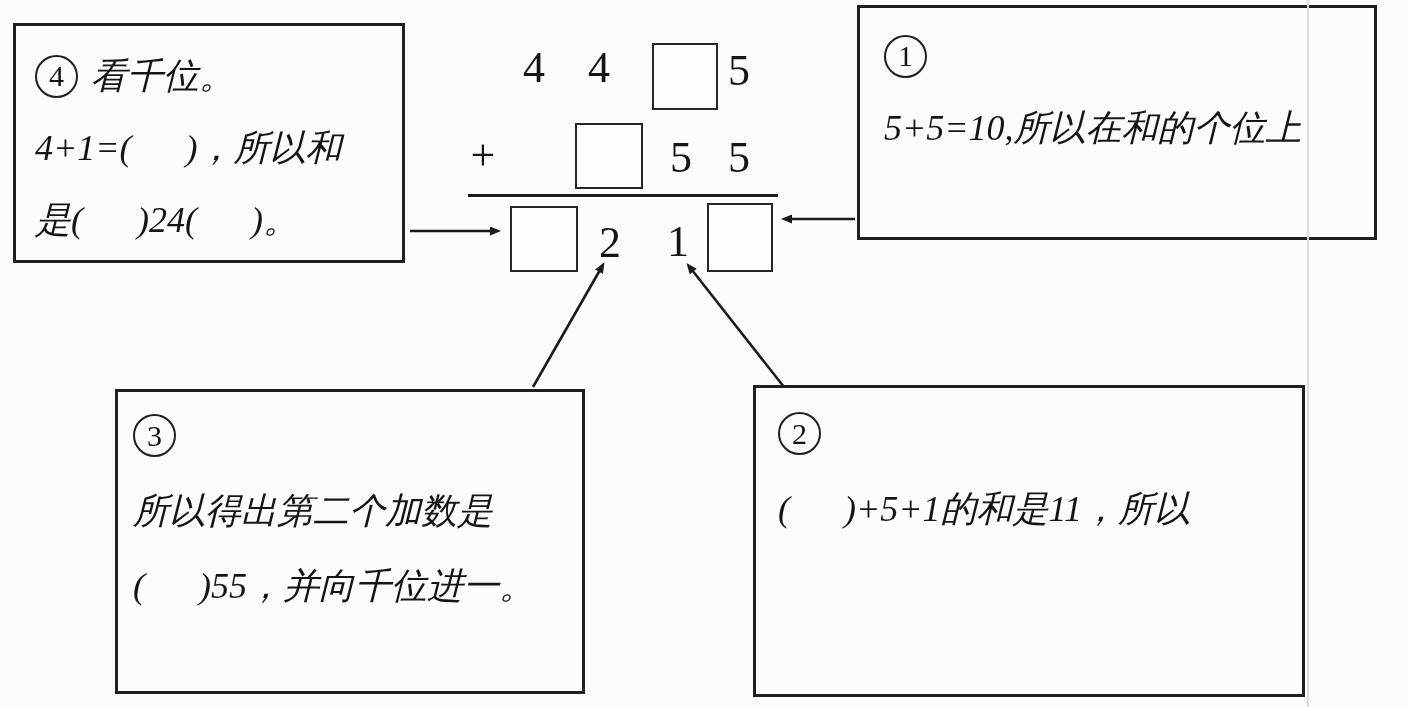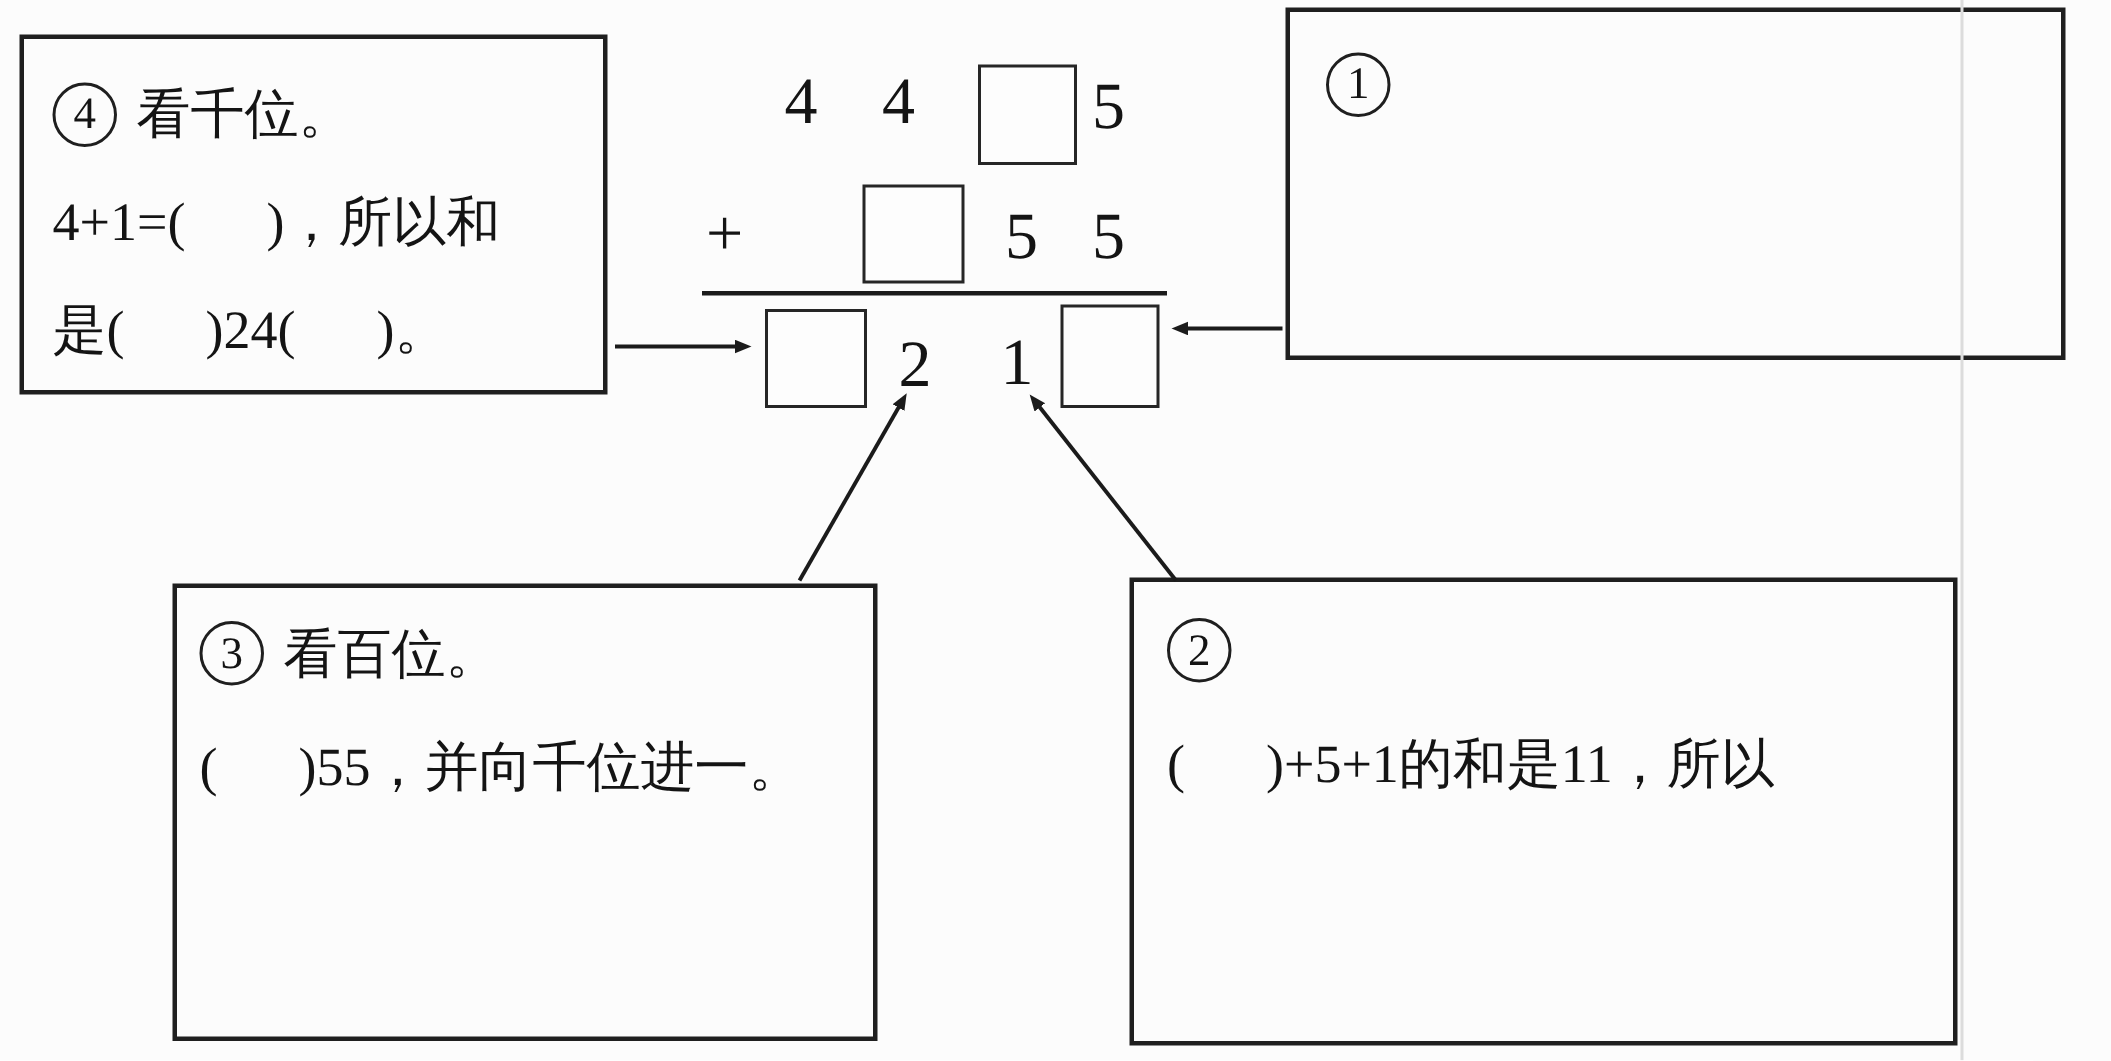--- a/index.html
+++ b/index.html
@@ -17,21 +17,21 @@
     border: 3px solid #1f1f1f;
     box-sizing: border-box;
     background: transparent;
   }
   .c-line {
     display: flex;
     align-items: center;
     font-size: 36px;
     line-height: 1;
   }
-  .c-line .txt { white-space: pre; }
+  .c-line .txt { white-space: pre; font-style: italic; }
   .badge {
     width: 43px; height: 43px;
     border: 2.5px solid #1f1f1f;
     border-radius: 50%;
     display: inline-flex;
     align-items: center;
     justify-content: center;
     font-size: 30px;
     margin-right: 13px;
     flex: 0 0 auto;
@@ -82,27 +82,32 @@
       </div>
     <div class="c-line">
         <span class="txt">是(      )24(      )。</span>
       </div>
   </div>
 
   <div class="callout rows-72" style="left:857px; top:5px; width:520px; height:235px; padding:12px 10px 0 24px;">
     <div class="c-line">
       <span class="badge">1</span>
     </div>
+    <div class="c-line">
+        <span class="txt">5+5=10,所以在和的个位上</span>
+      </div>
   </div>
 
   <div class="callout rows-75" style="left:115px; top:389px; width:470px; height:305px; padding:6px 8px 0 15px;">
     <div class="c-line">
       <span class="badge">3</span>
-      <span class="txt">看百位。</span>
     </div>
+    <div class="c-line">
+        <span class="txt">所以得出第二个加数是</span>
+      </div>
     <div class="c-line">
         <span class="txt">(      )55，并向千位进一。</span>
       </div>
   </div>
 
   <div class="callout rows-75" style="left:753px; top:385px; width:552px; height:312px; padding:8px 8px 0 22px;">
     <div class="c-line">
       <span class="badge">2</span>
     </div>
     <div class="c-line">

